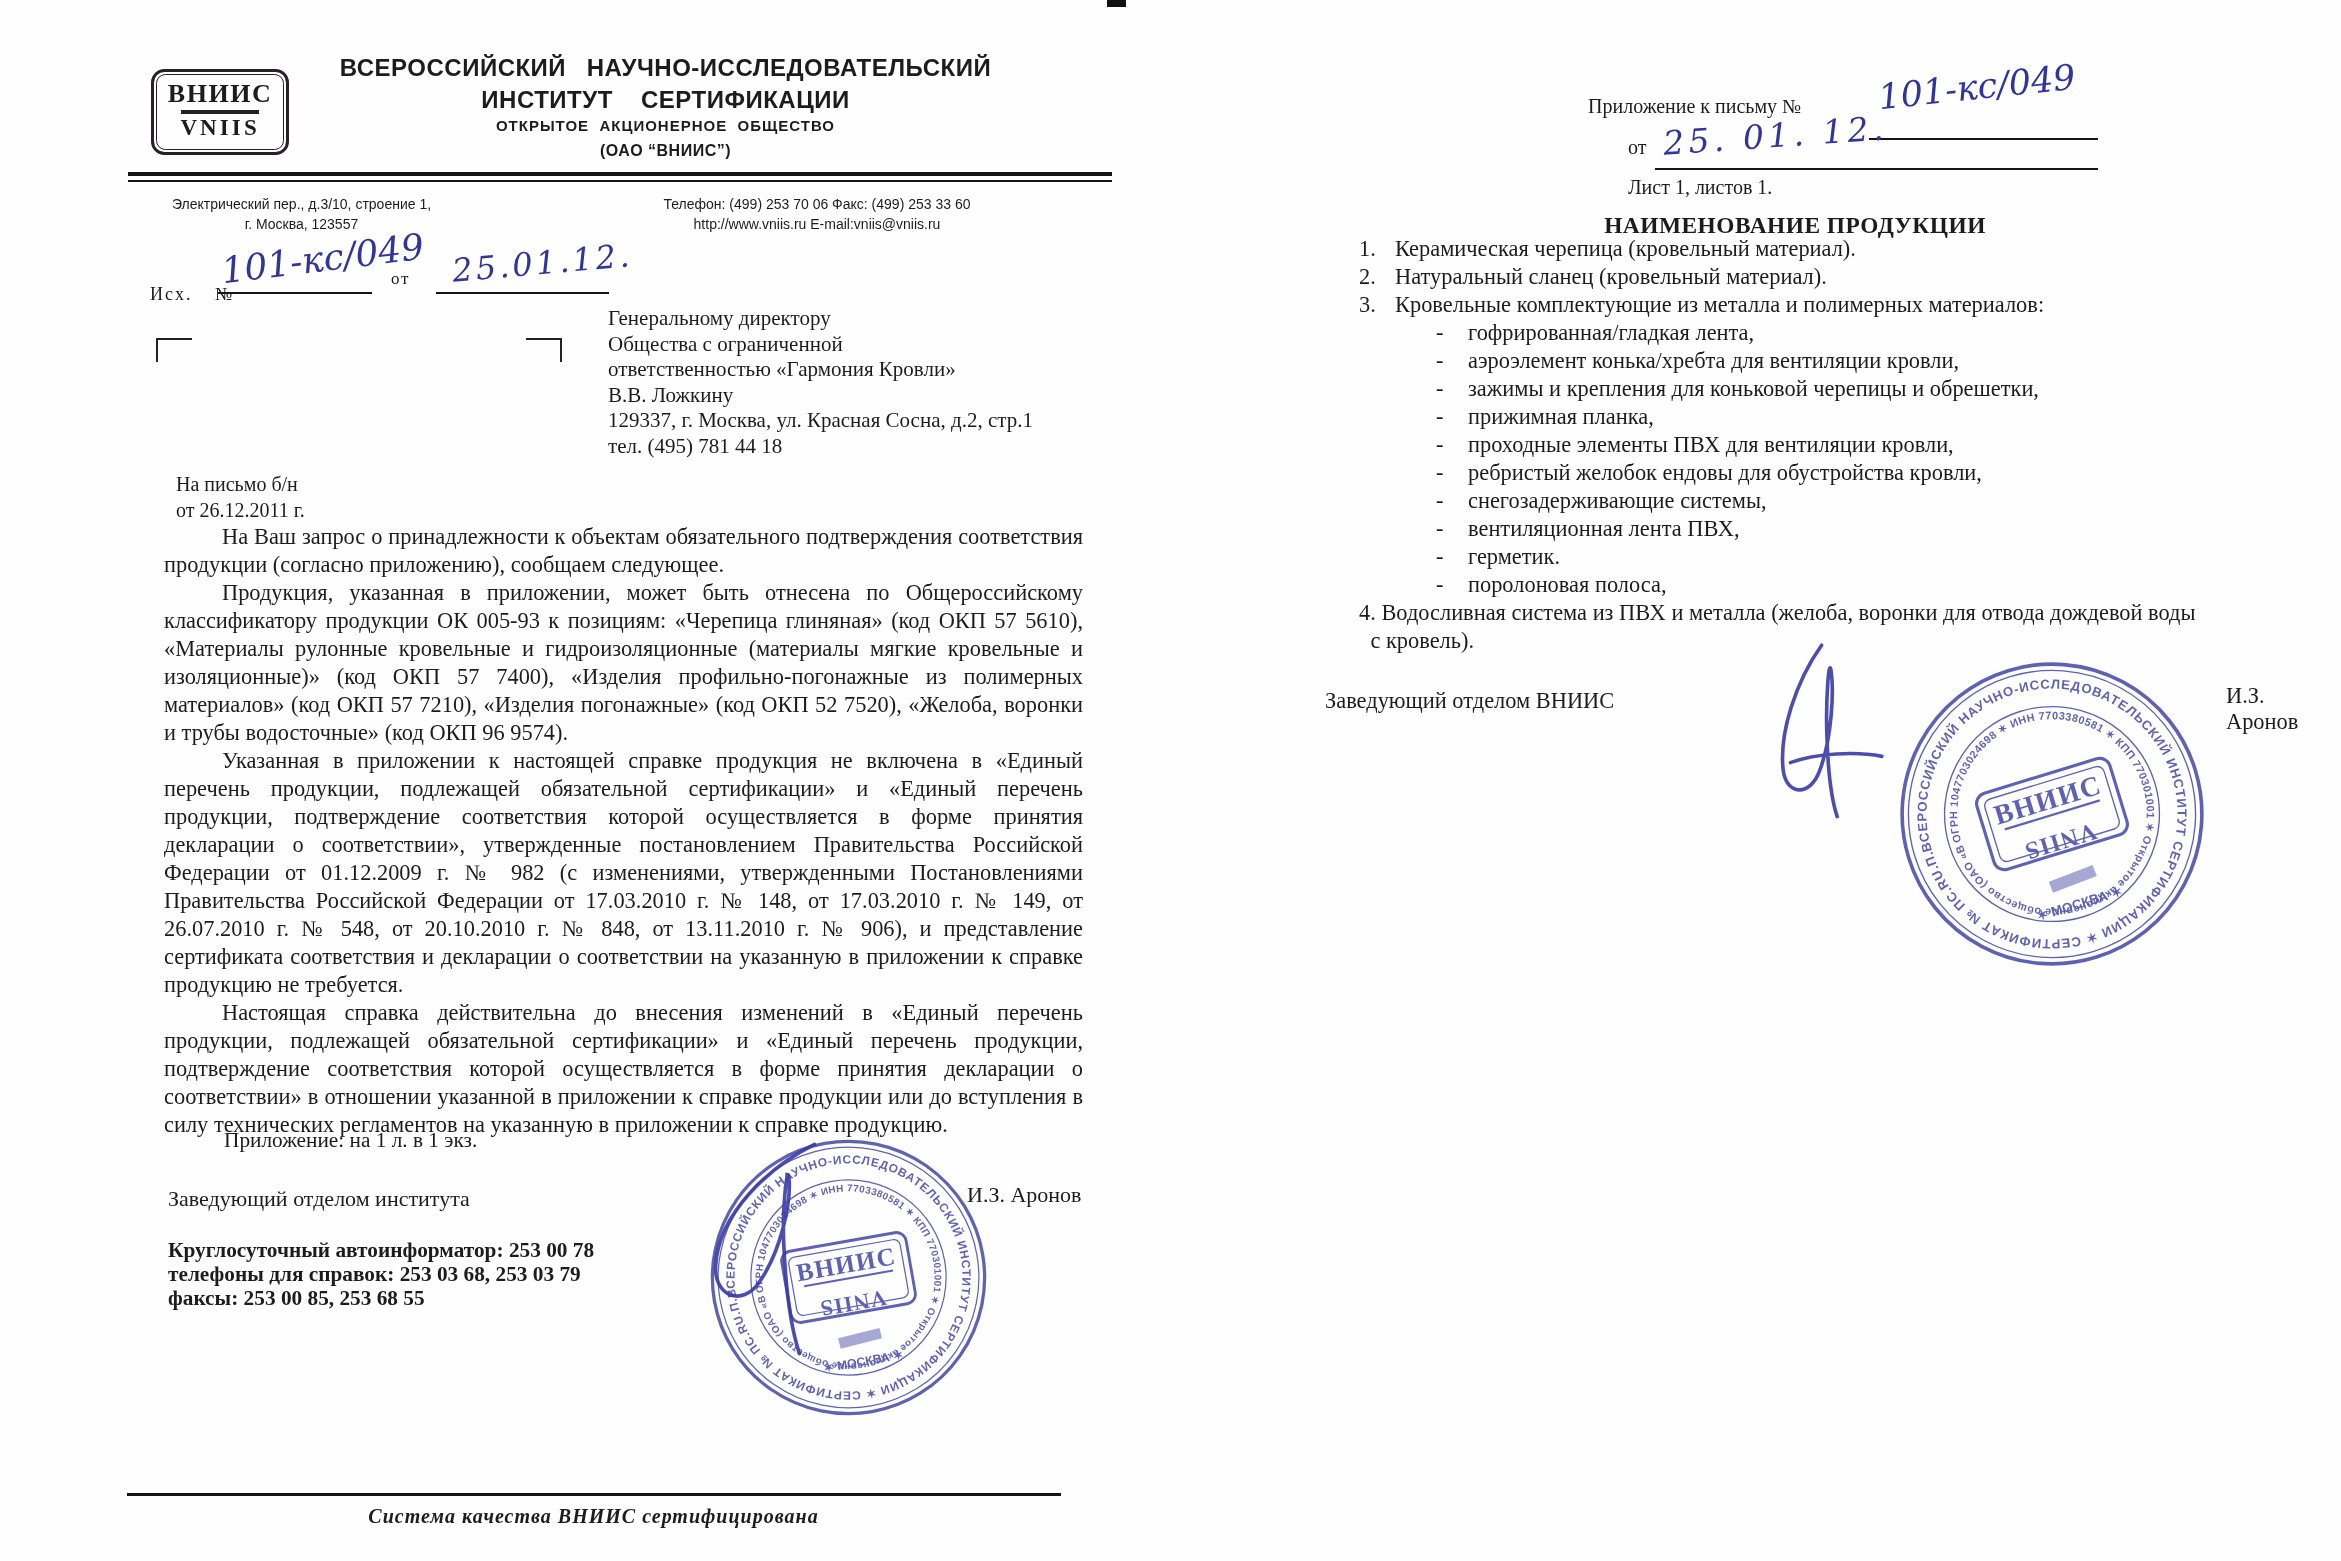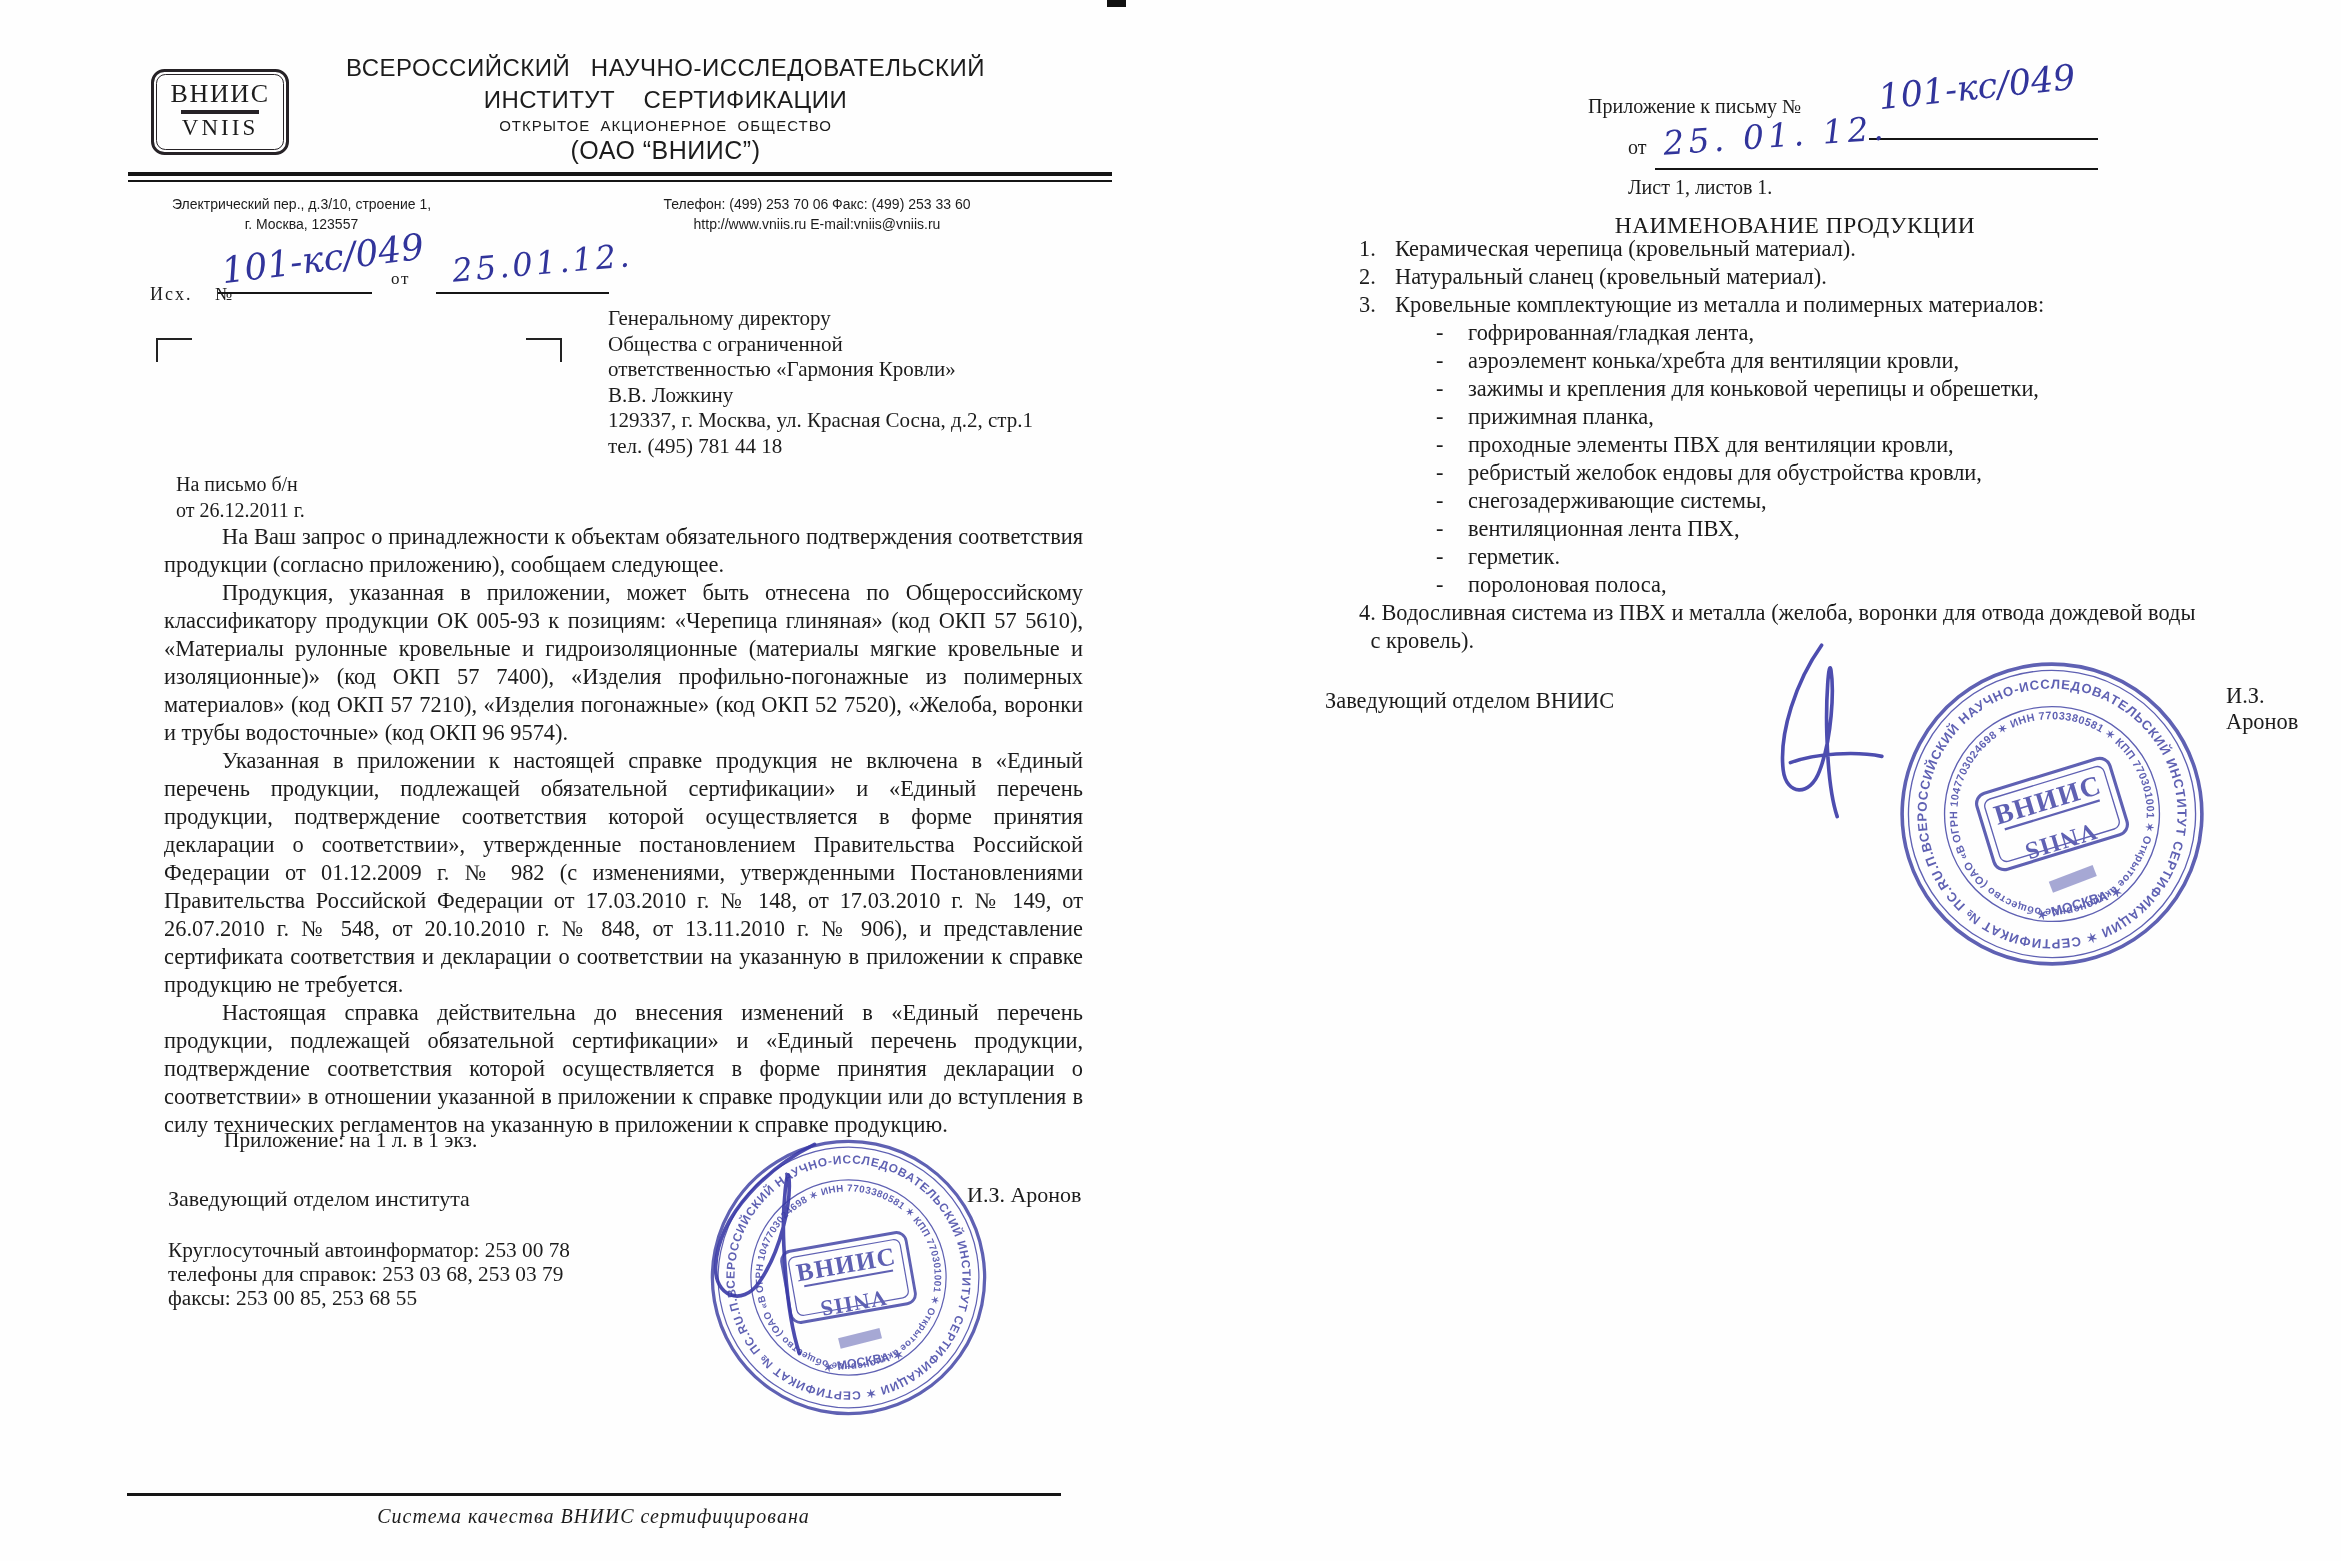--- a/index.html
+++ b/index.html
@@ -1,20 +1,20 @@
 <!DOCTYPE html>
 <html style="font-size:8.3px"><head>
 <meta charset="utf-8">
 <style>
   html,body{margin:0;padding:0;background:#ffffff;}
   #canvas{position:relative;width:2342px;height:1561px;background:#fefefe;overflow:hidden;
           font-family:"Liberation Serif",serif;color:#1c1c1c;}
   .abs{position:absolute;}
   .sans{font-family:"Liberation Sans",sans-serif;}
-  .b{font-weight:normal;}
+  .b{font-weight:bold;}
   .ctr{text-align:center;}
   .just{text-align:justify;}
   .hand{font-family:"DejaVu Serif",serif;font-style:italic;color:#31349b;white-space:nowrap;}
   .uline{position:absolute;background:#151515;height:2.1px;}
   .para{margin:0;text-indent:58px;}
   .corner{position:absolute;width:34px;height:22px;}
   .corner.l{border-top:2.1px solid #222;border-left:2.1px solid #222;}
   .corner.r{border-top:2.1px solid #222;border-right:2.1px solid #222;}
   .sub-row{padding-left:77px;}
   .sub-row .dash{display:inline-block;width:32px;}
@@ -33,21 +33,21 @@
       <div class="b" style="font-size:26px;letter-spacing:1.6px;margin-top:4.2px;">ВНИИС</div>
       <div style="width:78px;height:3.6px;background:#262226;margin:1px auto 1px;"></div>
       <div class="b" style="font-size:23px;letter-spacing:3.1px;">VNIIS</div>
     </div>
   </div>
 
   <div class="abs ctr sans" style="left:291px;top:52px;width:749px;">
     <div class="b" style="font-size:24px;letter-spacing:0.5px;word-spacing:13.5px;line-height:32px;">ВСЕРОССИЙСКИЙ НАУЧНО-ИССЛЕДОВАТЕЛЬСКИЙ</div>
     <div class="b" style="font-size:24px;letter-spacing:0.5px;word-spacing:21px;line-height:31px;">ИНСТИТУТ СЕРТИФИКАЦИИ</div>
     <div class="b" style="font-size:15px;letter-spacing:1px;word-spacing:5.2px;line-height:22px;">ОТКРЫТОЕ АКЦИОНЕРНОЕ ОБЩЕСТВО</div>
-    <div class="b" style="font-size:25px;letter-spacing:0.5px;line-height:27px;">(ОАО “ВНИИС”)</div>
+    <div class="b" style="font-size:16px;letter-spacing:0.5px;line-height:27px;">(ОАО “ВНИИС”)</div>
   </div>
 
   <div class="abs" style="left:128px;top:172px;width:984px;height:4.2px;background:#151515;"></div>
   <div class="abs" style="left:128px;top:180px;width:984px;height:2.1px;background:#151515;"></div>
 
   <div class="abs ctr sans" style="left:130px;top:194px;width:343px;line-height:20px;font-size:14px;">
     <div>Электрический пер., д.3/10, строение 1,</div>
     <div>г. Москва, 123557</div>
   </div>
   <div class="abs ctr sans" style="left:619px;top:194px;width:396px;line-height:20px;font-size:14px;">

